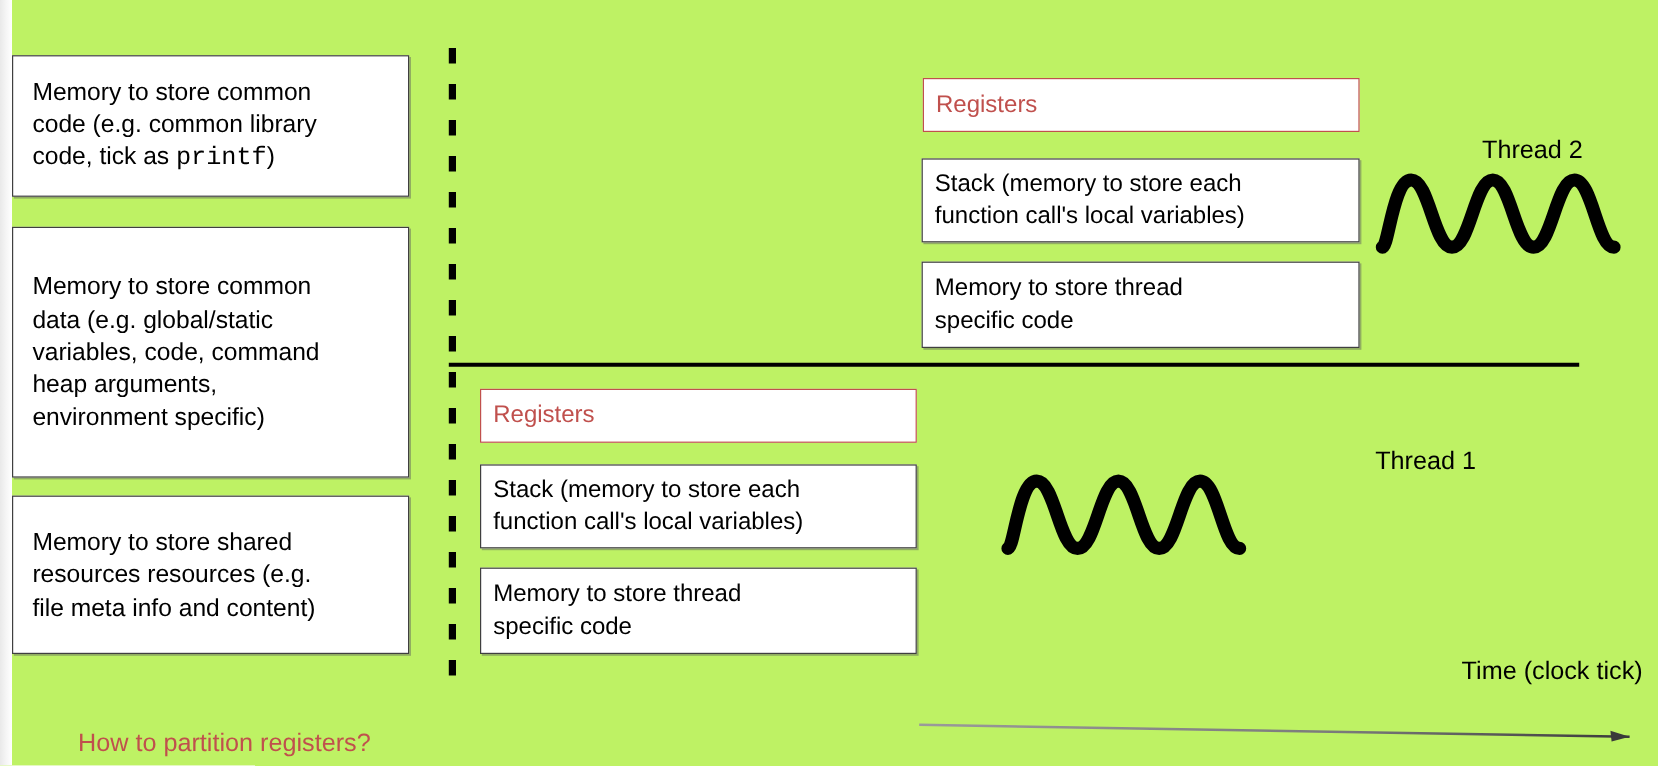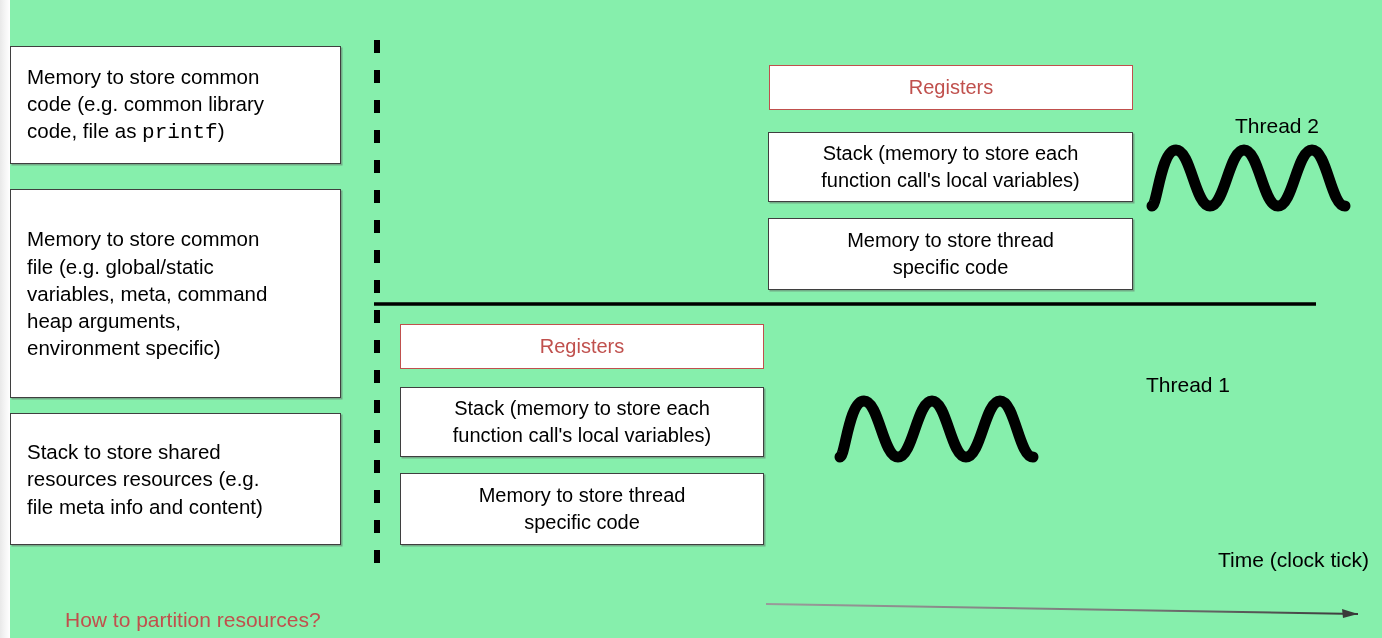--- a/index.html
+++ b/index.html
@@ -8,21 +8,21 @@
     padding: 0;
     background: #ffffff;
   }
   body {
     font-family: "Liberation Sans", sans-serif;
   }
   #canvas {
     position: relative;
     width: 1382px;
     height: 638px;
-    background: #86efac;
+    background: #bef264;
     overflow: hidden;
   }
   
   .slide-edge {
     position: absolute;
     left: 0;
     top: 0;
     width: 10px;
     height: 638px;
     background: linear-gradient(to right, #e9e9e9 0%, #f6f6f6 55%, #ffffff 100%);
@@ -53,21 +53,21 @@
     padding: 6px 16px;
     font-size: 20.5px;
   }
   .left-box .txt { text-align: left; }
 
   .thread-box {
     justify-content: center;
     font-size: 20px;
     padding: 4px 10px;
   }
-  .thread-box .txt { text-align: center; }
+  .thread-box .txt { text-align: left; }
 
   .mono {
     font-family: "Liberation Mono", "DejaVu Sans Mono", monospace;
     font-size: 21px;
   }
 
   .label {
     position: absolute;
     font-size: 21px;
     color: #000000;
@@ -91,37 +91,37 @@
 <body>
 
 <div id="canvas">
 
   <div class="slide-edge"></div>
 
   <div class="box left-box shadowed" style="left:10px; top:46px; width:331px; height:118px;">
     <span class="txt">
       <span>Memory to store common</span><br>
       <span>code (e.g. common library</span><br>
-      <span>code, file as </span><span class="mono">printf</span><span>)</span>
+      <span>code, tick as </span><span class="mono">printf</span><span>)</span>
     </span>
   </div>
 
   <div class="box left-box shadowed" style="left:10px; top:189px; width:331px; height:209px;">
     <span class="txt">
       <span>Memory to store common</span><br>
-      <span>file (e.g. global/static</span><br>
-      <span>variables, meta, command</span><br>
+      <span>data (e.g. global/static</span><br>
+      <span>variables, code, command</span><br>
       <span>heap arguments,</span><br>
       <span>environment specific)</span>
     </span>
   </div>
 
   <div class="box left-box shadowed" style="left:10px; top:413px; width:331px; height:132px;">
     <span class="txt">
-      <span>Stack to store shared</span><br>
+      <span>Memory to store shared</span><br>
       <span>resources resources (e.g.</span><br>
       <span>file meta info and content)</span>
     </span>
   </div>
 
   <div class="box thread-box red" style="left:769px; top:65px; width:364px; height:45px; border-width:1.6px;">
     <span class="txt">Registers</span>
   </div>
 
   <div class="box thread-box shadowed" style="left:768px; top:132px; width:365px; height:70px;">
@@ -155,21 +155,21 @@
     <span class="txt">
       <span>Memory to store thread</span><br>
       <span>specific code</span>
     </span>
   </div>
 
   <div class="label" style="left:1146px; top:373px;">Thread 1</div>
 
   <div class="label" style="left:1170px; top:548px;margin-left:48px;">Time (clock tick)</div>
 
-  <div class="label red-note" style="left:65px; top:608px;">How to partition resources?</div>
+  <div class="label red-note" style="left:65px; top:608px;">How to partition registers?</div>
 
   <svg class="overlay" viewBox="0 0 1382 638" xmlns="http://www.w3.org/2000/svg">
 
     <g>
       <line x1="377" y1="40" x2="377" y2="572" stroke="#000000" stroke-width="6" stroke-dasharray="13 17" stroke-linecap="butt"></line>
     </g>
 
     <g>
       <line x1="374" y1="304" x2="1316" y2="304" stroke="#000000" stroke-width="3.4" stroke-linecap="butt"></line>
     </g>

